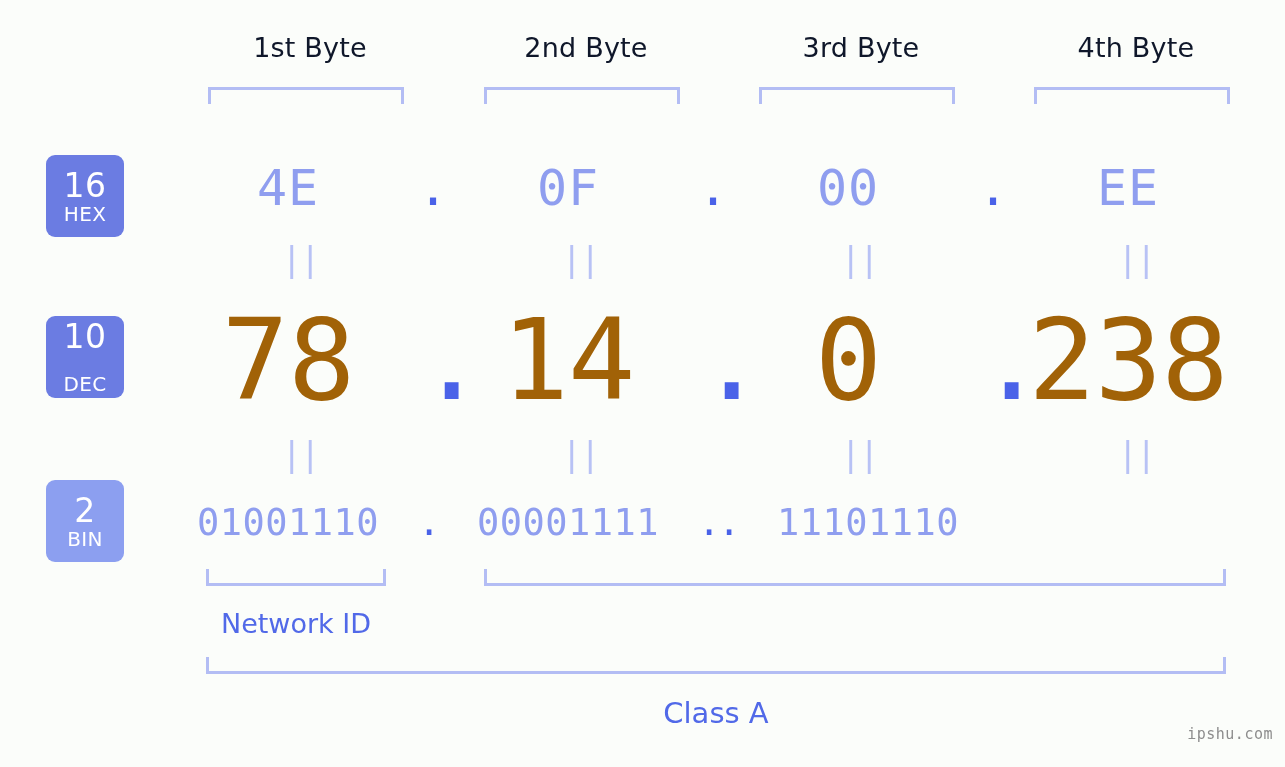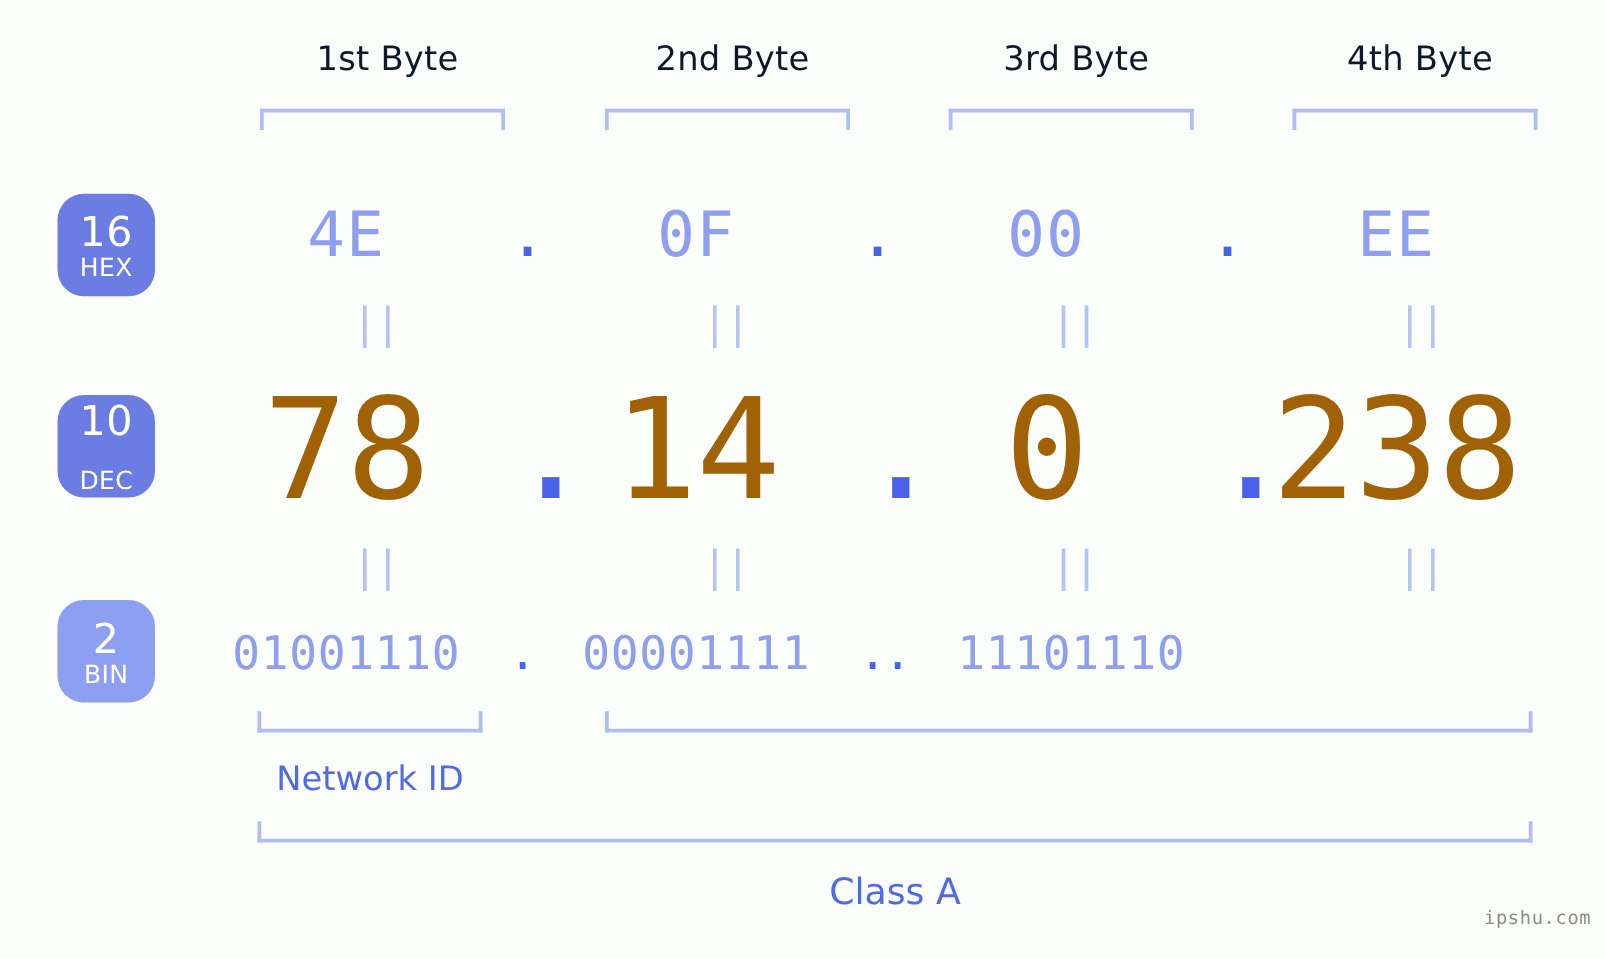--- a/index.html
+++ b/index.html
@@ -54,21 +54,21 @@
     border-left: 3px solid #b3bdf4;
     border-right: 3px solid #b3bdf4;
   }
 
   
   .badge {
     position: absolute;
     left: 46px;
     width: 78px;
     height: 82px;
-    border-radius: 21px;
+    border-radius: 9px;
     color: #ffffff;
     display: flex;
     flex-direction: column;
     align-items: center;
     justify-content: center;
     line-height: 1;
   }
   .badge .num {
     font-size: 33px;
     font-weight: 400;
@@ -80,21 +80,21 @@
     font-weight: 400;
     letter-spacing: 0.3px;
   }
   .badge-hex { top: 155px; background: #6b7ce2; }
   .badge-dec { top: 316px; background: #6b7ce2; gap: 19px; }
   .badge-bin { top: 480px; background: #8c9ff0; }
 
   
   .row {
     position: absolute;
-    left: 147px;
+    left: 158px;
     width: 1120px;
     display: flex;
     align-items: center;
   }
 
   .cell {
     width: 260px;
     text-align: center;
     font-family: "DejaVu Sans Mono", monospace;
     white-space: nowrap;

